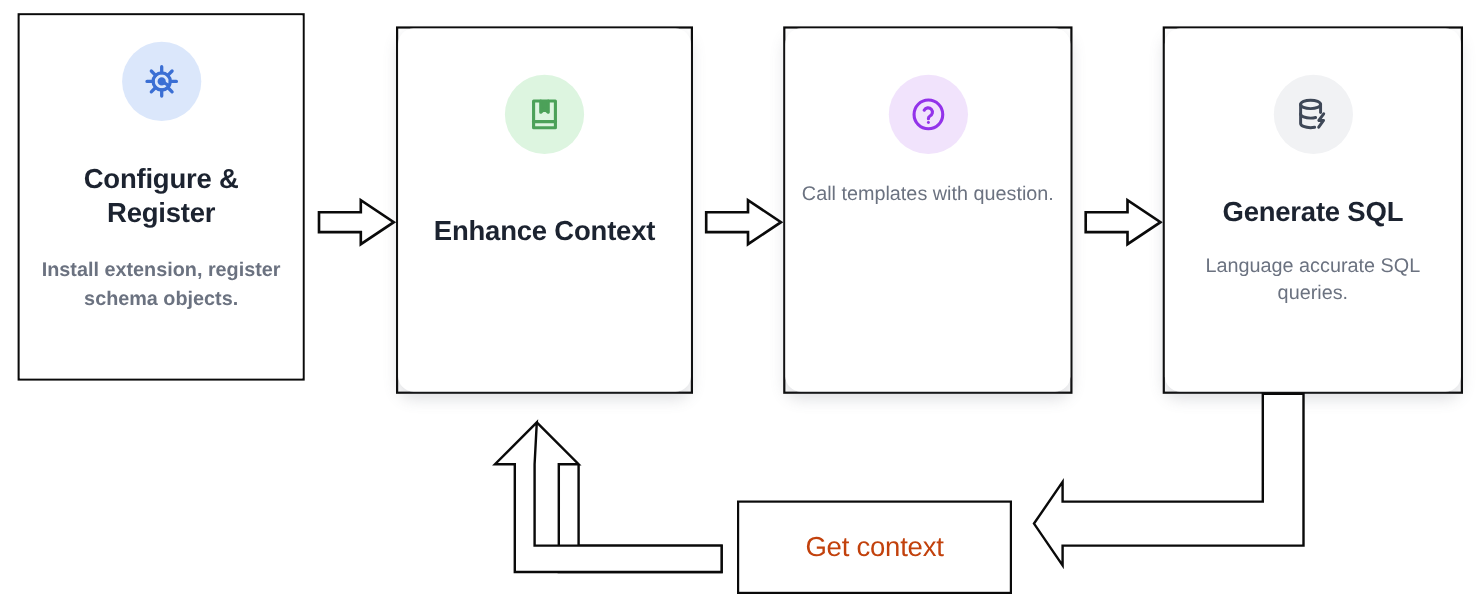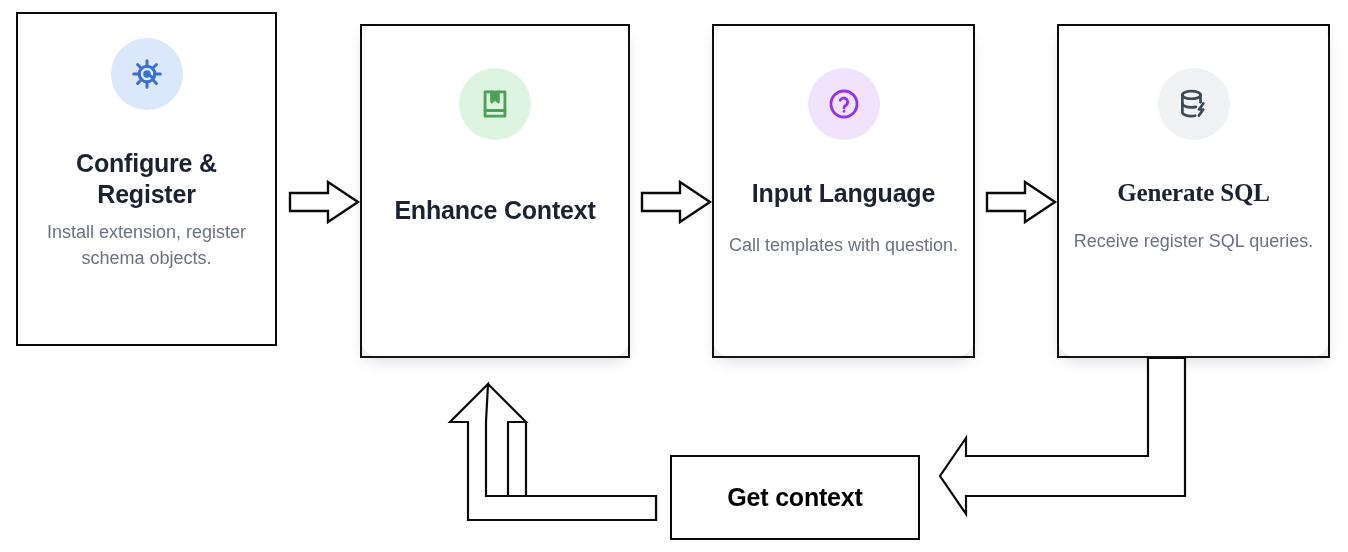--- a/index.html
+++ b/index.html
@@ -63,32 +63,32 @@
     font-size: 18px;
     line-height: 1.42;
     color: #6b7280;
     text-align: center;
     padding: 0 12px;
   }
 
   
   .c1 .icon-badge { margin-top: 24px; }
   .c1 .card-title { margin-top: 38px; }
-  .c1 .card-desc  { margin-top: 11px; }
+  .c1 .card-desc  { margin-top: 24px; font-weight: bold; }
 
   .c2 .icon-badge { margin-top: 42px; }
   .c2 .card-title { margin-top: 55px; }
   .c2 .card-desc  { margin-top: 24px; }
 
   .c3 .icon-badge { margin-top: 42px; }
   .c3 .card-title { margin-top: 38px; }
   .c3 .card-desc  { margin-top: 24px; }
 
   .c4 .icon-badge { margin-top: 42px; }
-  .c4 .card-title { margin-top: 38px; font-family: Liberation Serif, serif; }
+  .c4 .card-title { margin-top: 38px; }
   .c4 .card-desc  { margin-top: 20px; }
 
   
   .connector {
     position: absolute;
     overflow: visible;
   }
   .connector svg { display: block; overflow: visible; }
 
   
@@ -96,22 +96,22 @@
     position: absolute;
     box-sizing: border-box;
     border: 2px solid #0a0a0a;
     background: #ffffff;
     display: flex;
     align-items: center;
     justify-content: center;
   }
   .loop-box-label {
     font-size: 25px;
-    font-weight: bold;
-    color: #000000;
+    font-weight: normal;
+    color: #c2410c;
     letter-spacing: -0.2px;
   }
 </style>
 </head>
 <body>
 
 <div id="canvas">
 
   <div class="step-card c1" style="left:16px; top:12px; width:261px; height:334px;">
     <div class="card-inner">
@@ -157,21 +157,20 @@
 
   <div class="step-card c3" style="left:712px; top:24px; width:263px; height:334px;">
     <div class="card-inner rounded">
       <div class="icon-badge" style="background:#f1e3fc;">
         <svg width="34" height="34" viewBox="0 0 24 24" fill="none" stroke="#9333ea" stroke-width="2" stroke-linecap="round" stroke-linejoin="round">
           <circle cx="12" cy="12" r="9.2"></circle>
           <path d="M9.3 9.3 a2.8 2.8 0 1 1 3.5 3.9 c-0.65 0.35 -0.8 0.9 -0.8 1.6"></path>
           <circle cx="12" cy="17.2" r="0.95" fill="#9333ea" stroke="none"></circle>
         </svg>
       </div>
-      <div class="card-title">Input Language</div>
       <div class="card-desc">Call templates with question.</div>
     </div>
   </div>
 
   <div class="connector" style="left:985px; top:180px;">
     <svg width="72" height="44" viewBox="0 0 72 44">
       <polygon points="2,13 40,13 40,2 70,22 40,42 40,31 2,31" fill="#ffffff" stroke="#0a0a0a" stroke-width="2.4" stroke-linejoin="miter"></polygon>
     </svg>
   </div>
 
@@ -180,21 +179,21 @@
       <div class="icon-badge" style="background:#f1f2f4;">
         <svg width="34" height="34" viewBox="0 0 24 24" fill="none" stroke="#3f4857" stroke-width="1.9" stroke-linecap="round" stroke-linejoin="round">
           <ellipse cx="10.2" cy="5.6" rx="6.4" ry="2.7"></ellipse>
           <path d="M3.8 5.6 v 12.2 c0 1.5 2.9 2.7 6.4 2.7 c0.9 0 1.8 -0.08 2.6 -0.23"></path>
           <path d="M16.6 5.6 v 5.2"></path>
           <path d="M3.8 11.7 c0 1.5 2.9 2.7 6.4 2.7 c1.2 0 2.3 -0.14 3.2 -0.38"></path>
           <path d="M18.6 11.6 l -3.1 4.3 h 3.0 l -3.1 4.3"></path>
         </svg>
       </div>
       <div class="card-title">Generate SQL</div>
-      <div class="card-desc">Receive register SQL queries.</div>
+      <div class="card-desc">Language accurate SQL queries.</div>
     </div>
   </div>
 
   <div class="connector" style="left:938px; top:356px;">
     <svg width="260" height="170" viewBox="0 0 260 170">
       <polygon points="210,2 247,2 247,140 28,140 28,158 2,120 28,82 28,100 210,100" fill="#ffffff" stroke="#0a0a0a" stroke-width="2.2" stroke-linejoin="miter"></polygon>
     </svg>
   </div>
 
   <div class="loop-box" style="left:670px; top:455px; width:250px; height:85px;">

